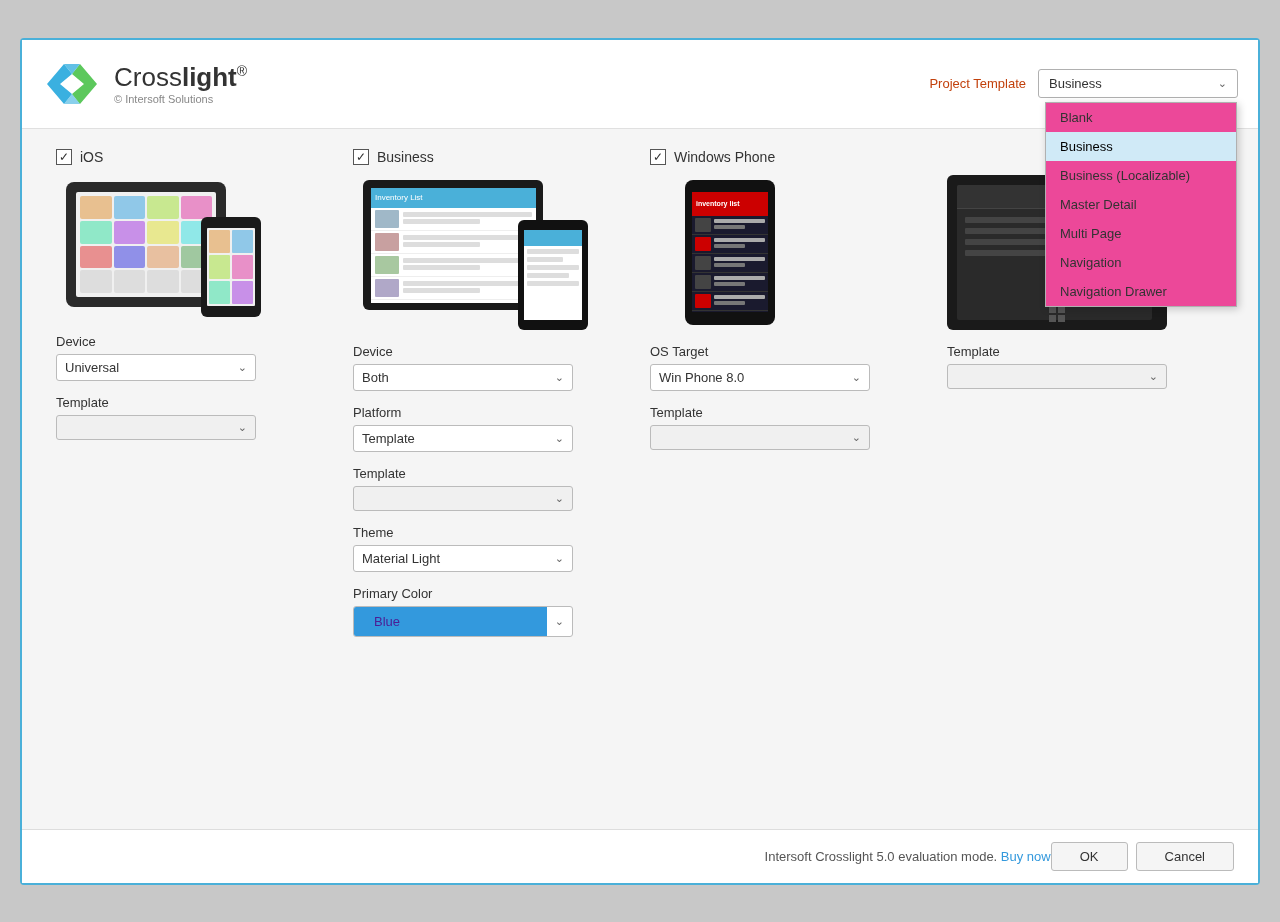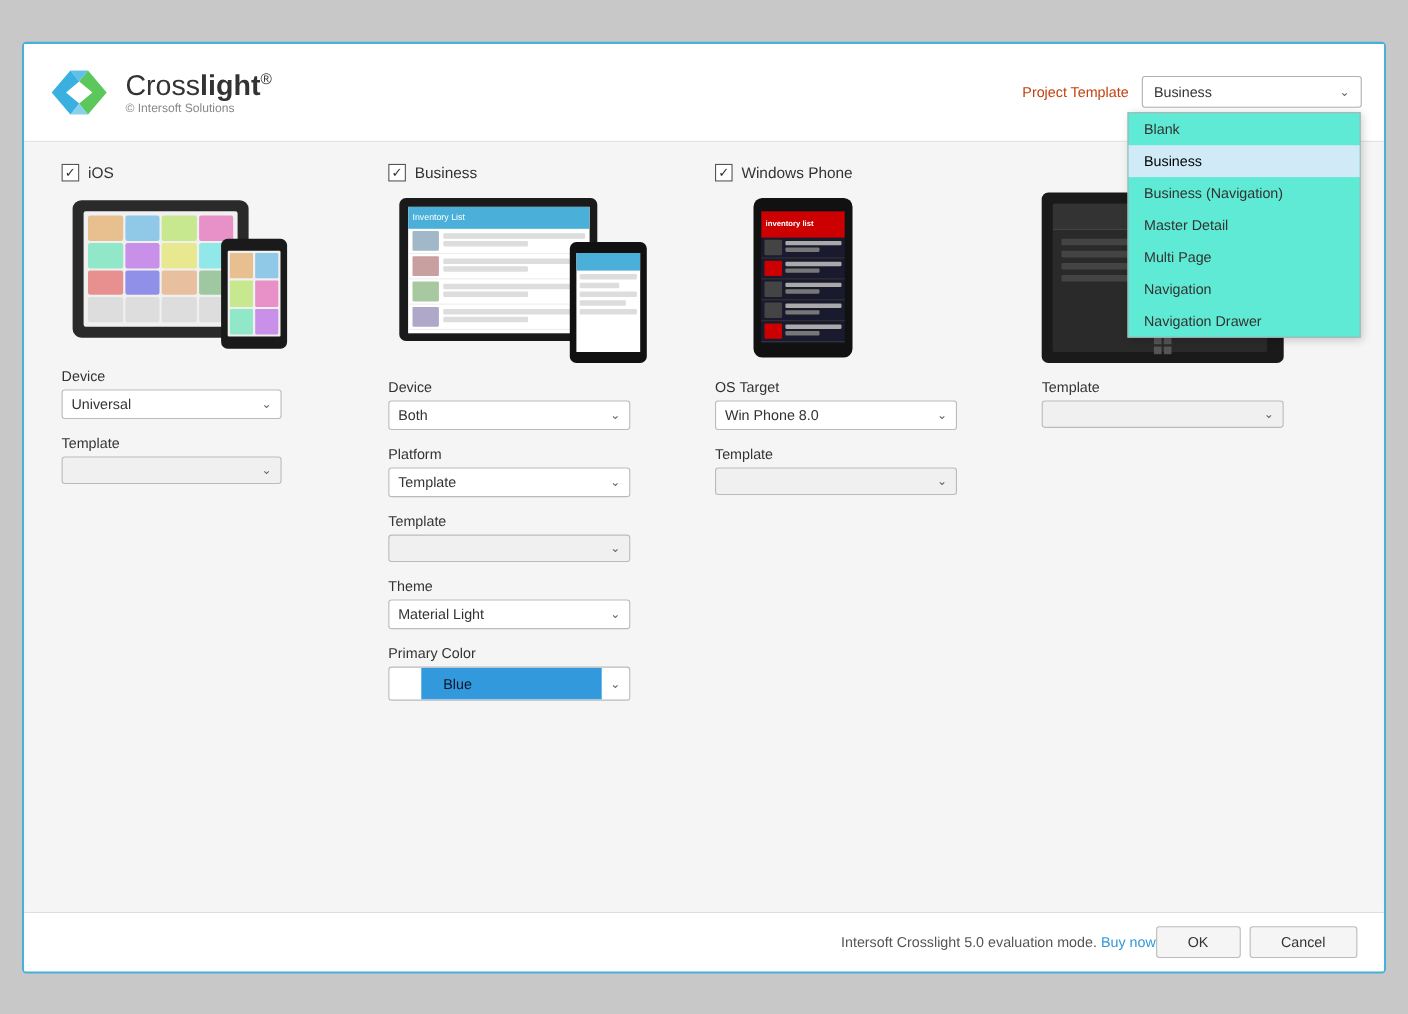--- a/index.html
+++ b/index.html
@@ -71,22 +71,22 @@
       position: relative;
     }
     .dropdown-arrow {
       color: #666;
       font-size: 11px;
     }
     .dropdown-menu {
       position: absolute;
       top: 32px;
       right: 0;
-      width: 212px;
-      background: #5eead4;
+      width: 192px;
+      background: #ec4899;
       border: 1px solid #b0b0b0;
       box-shadow: 2px 2px 8px rgba(0,0,0,0.2);
       z-index: 100;
     }
     .dropdown-menu-item {
       padding: 7px 14px;
       cursor: pointer;
       font-size: 13px;
       color: #333;
     }
@@ -363,25 +363,24 @@
       align-items: center;
       background: #fff;
       border: 1px solid #bbb;
       border-radius: 3px;
       width: 220px;
       overflow: hidden;
       cursor: pointer;
     }
     .color-preview {
       background: #3399dd;
-      color: #0f172a;
+      color: #4c1d95;
       padding: 7px 20px;
       font-size: 13px;
       flex: 1;
-      margin-left: 29px;
     }
     .color-arrow {
       padding: 7px 8px;
       color: #666;
       font-size: 11px;
     }
     .footer {
       display: flex;
       align-items: center;
       justify-content: flex-end;
@@ -432,21 +431,21 @@
     </div>
     <div class="project-template-area">
       <span class="project-template-label">Project Template</span>
       <div class="template-dropdown">
         <span>Business</span>
         <span class="dropdown-arrow">⌄</span>
 
         <div class="dropdown-menu">
           <div class="dropdown-menu-item">Blank</div>
           <div class="dropdown-menu-item active">Business</div>
-          <div class="dropdown-menu-item">Business (Navigation)</div>
+          <div class="dropdown-menu-item">Business (Localizable)</div>
           <div class="dropdown-menu-item">Master Detail</div>
           <div class="dropdown-menu-item">Multi Page</div>
           <div class="dropdown-menu-item">Navigation</div>
           <div class="dropdown-menu-item">Navigation Drawer</div>
         </div>
       </div>
     </div>
   </div>
 
   <div class="main-content">

